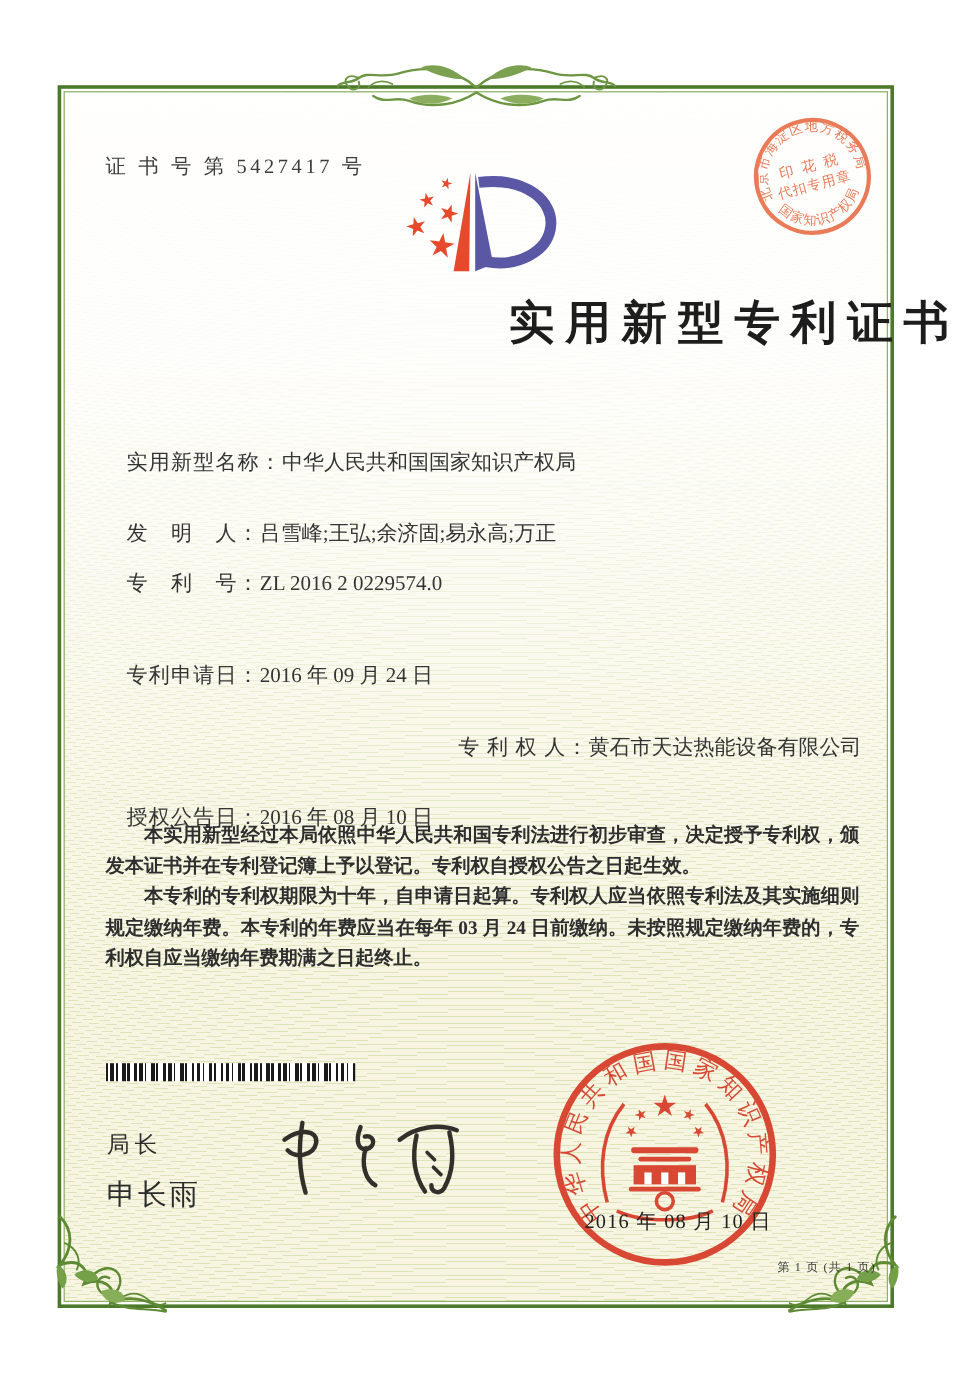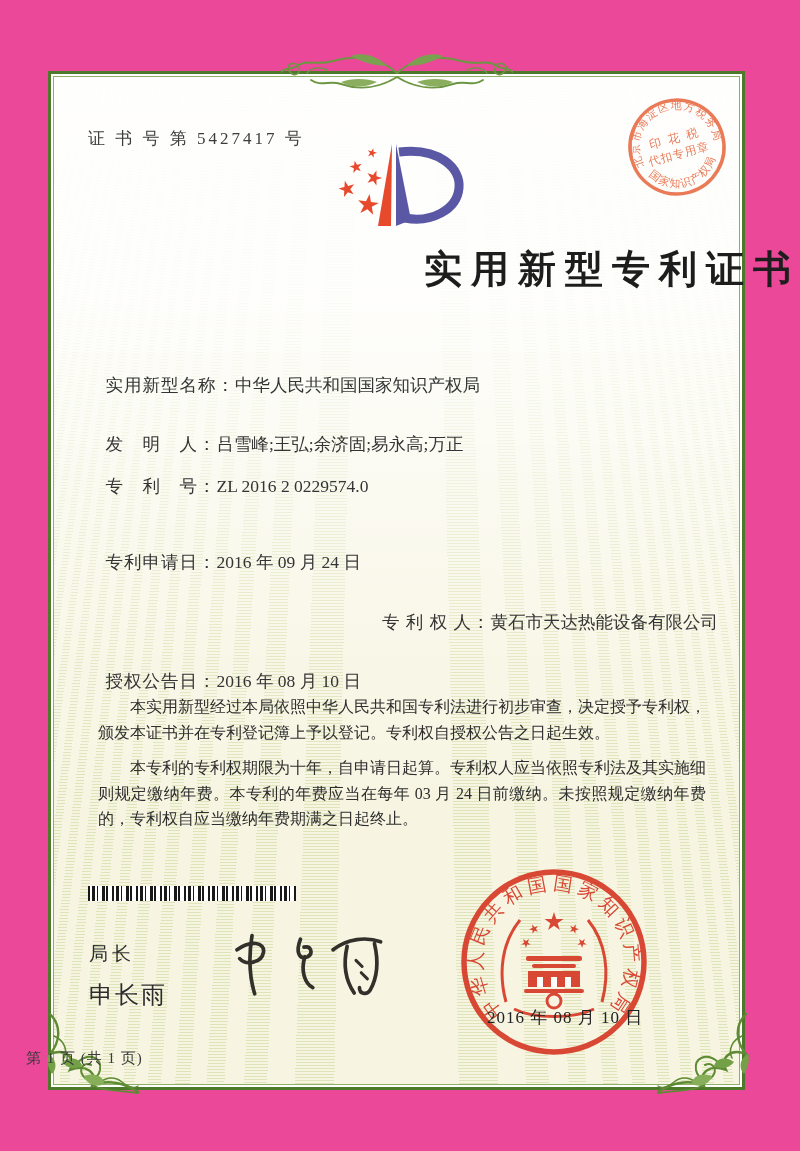--- a/index.html
+++ b/index.html
@@ -1,18 +1,18 @@
 <!DOCTYPE html>
 <html><head>
 <meta charset="utf-8">
 <style>
   html,body{margin:0;padding:0;background:#e9e9e9;}
   .page{
     position:relative;width:800px;height:1151px;margin:0 auto;
-    background:#ec4899;overflow:hidden;
+    background:#ffffff;overflow:hidden;
     font-family:"Liberation Serif","DejaVu Serif",serif;color:#2f2f2f;
   }
   
   .frame{
     position:absolute;left:48px;top:71px;width:697px;height:1019px;
     border:3px solid #4d7a2a;background:#fff;padding:2px;box-sizing:border-box;z-index:0;
   }
   .frame-inner{
     width:100%;height:100%;box-sizing:border-box;
     border:1px solid #8fae66;
@@ -21,29 +21,29 @@
       linear-gradient(180deg,rgba(255,255,255,.96) 0%,rgba(255,255,255,.88) 22%,rgba(255,255,255,.5) 42%,rgba(255,255,255,.18) 58%,rgba(255,255,255,0) 72%),
       repeating-radial-gradient(ellipse 3000px 1500px at 50% -60%,#dde4b8 0 1px,rgba(0,0,0,0) 1px 6px);
   }
   svg.orn{position:absolute;z-index:1;}
   
   .cert-number{position:absolute;left:88px;top:127px;font-size:17px;letter-spacing:3px;color:#3c3c3c;z-index:2;}
   .title{position:absolute;left:0;right:0;top:244px;text-align:right;font-size:38px;font-weight:700;letter-spacing:9px;color:#1d1d1d;z-index:2;}
   .field-row{position:absolute;left:88px;width:630px;font-size:17.5px;color:#343434;z-index:2;white-space:pre;}
   .field-row .lbl{letter-spacing:1px;margin-top:16px;}
   .paragraphs{position:absolute;left:88px;top:684px;width:628px;z-index:2;}
-  .paragraphs p{margin:10px;font-size:16px;line-height:25.5px;text-align:justify;text-indent:2em;color:#2e2e2e;}
+  .paragraphs p{margin:0;font-size:16px;line-height:25.5px;text-align:justify;text-indent:2em;color:#2e2e2e;font-weight:bold;}
   .barcode{
     position:absolute;left:88px;top:886px;width:208px;height:15px;z-index:2;
     background:repeating-linear-gradient(90deg,#191919 0 2px,#fff 2px 4px,#191919 4px 7px,#fff 7px 9px,#191919 9px 10px,#fff 10px 14px,#191919 14px 17px,#fff 17px 18px,#191919 18px 20px,#fff 20px 24px);
   }
   .director-role{position:absolute;left:89px;top:941px;font-size:19px;letter-spacing:4px;color:#2c2c2c;z-index:2;}
   .director-name{position:absolute;left:89px;top:979px;font-size:24px;letter-spacing:2px;color:#2c2c2c;z-index:2;}
   .grant-date{position:absolute;left:487px;top:1006px;font-size:17px;letter-spacing:1px;color:#222;z-index:4;}
-  .footer{position:absolute;left:0;right:70px;top:1049px;text-align:left;font-size:15px;letter-spacing:1px;color:#3a3a3a;z-index:2;margin-left:26px;}
+  .footer{position:absolute;left:0;right:70px;top:1049px;text-align:right;font-size:10px;letter-spacing:1px;color:#3a3a3a;z-index:2;margin-left:26px;}
   .seal-svg{position:absolute;left:454px;top:862px;z-index:3;}
   .stamp-svg{position:absolute;left:612px;top:82px;z-index:3;}
   .logo-svg{position:absolute;left:330px;top:138px;z-index:2;}
   .sig-svg{position:absolute;left:215px;top:918px;z-index:2;}
 </style>
 </head>
 <body>
 
 <div class="page">
 

